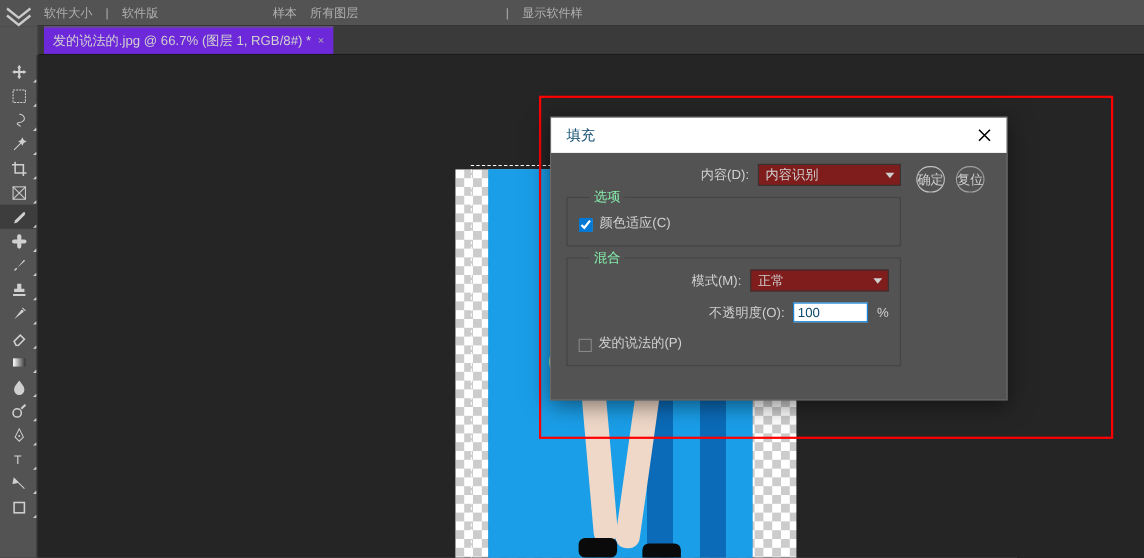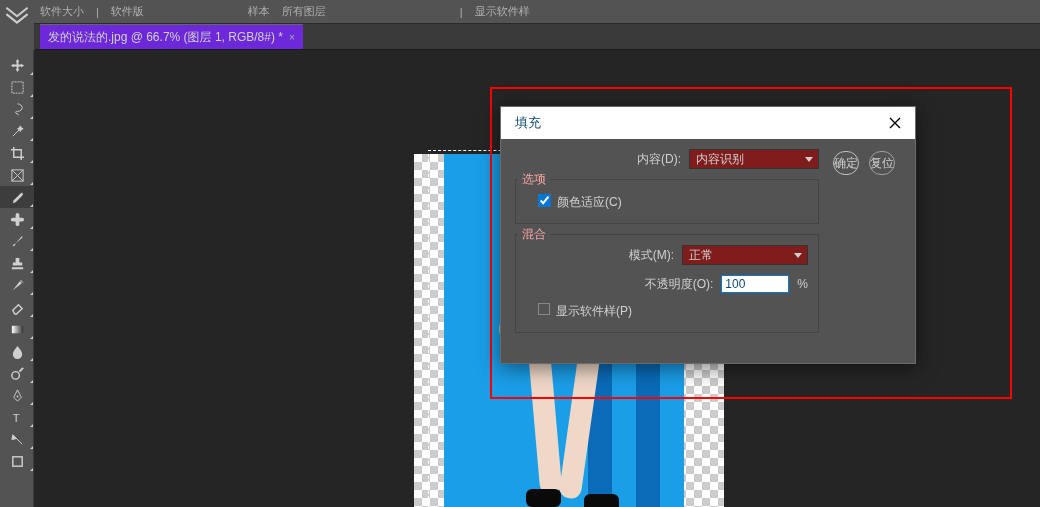--- a/index.html
+++ b/index.html
@@ -44,22 +44,22 @@
 .dlg-body{padding:10px 14px;display:flex;gap:14px}
 .dlg-left{flex:1}
 .dlg-right{width:68px;display:flex;flex-direction:row;gap:10px;padding-top:2px}
 .row{display:flex;align-items:center;gap:8px;margin-bottom:10px}
 .row .lbl-right{flex:1;text-align:right}
 .select{background:#7f1d1d;border:1px solid #333;height:20px;padding:0 18px 0 6px;color:#d0d0d0;display:flex;align-items:center;position:relative;cursor:pointer}
 .select::after{content:"";position:absolute;right:5px;top:7px;width:0;height:0;border-left:4px solid transparent;border-right:4px solid transparent;border-top:5px solid #d0d0d0}
 #sel-content{width:130px}
 #sel-mode{width:126px}
 .fieldset{border:1px solid #444;padding:10px 10px 8px 10px;margin-bottom:10px;position:relative}
-.fieldset .legend{position:absolute;top:-9px;left:2px;background:#535353;padding:0 4px;color:#fca5a5;font-size:12px}
-.chk{display:flex;align-items:flex-start;gap:6px;margin:4px 12px}
+.fieldset .legend{position:absolute;top:-9px;left:20px;background:#535353;padding:0 4px;color:#86efac;font-size:12px}
+.chk{display:flex;align-items:flex-end;gap:6px;margin:4px 0}
 .chk input{width:13px;height:13px;accent-color:#0078d4}
 .chk .box{width:12px;height:12px;border:1px solid #888;display:inline-block}
 .num-input{width:68px;height:18px;background:#fff;color:#0c4a6e;border:1px solid #0078d4;padding:0 3px;text-align:left}
 .btn{height:24px;border:1px solid #a0a0a0;border-radius:12px;background:#535353;color:#d0d0d0;display:flex;align-items:center;justify-content:center;cursor:pointer;font-size:12px}
 .btn.primary{border-color:#c0c0c0}
 </style>
 </head>
 <body>
 
 <div class="top-bar">
@@ -269,21 +269,21 @@
               <span>正常</span>
             </div>
           </div>
           <div class="row">
             <span class="lbl-right">不透明度(O):</span>
             <input class="num-input" value="100" style="">
             <span>%</span>
           </div>
           <label class="chk">
             <span class="box"></span>
-            <span>显示软件样(P)</span>
+            <span>发的说法的(P)</span>
           </label>
         </div>
       </div>
       <div class="dlg-right">
         <div class="btn primary">
             <span>确定</span>
           </div>
         <div class="btn">
             <span>复位</span>
           </div>

